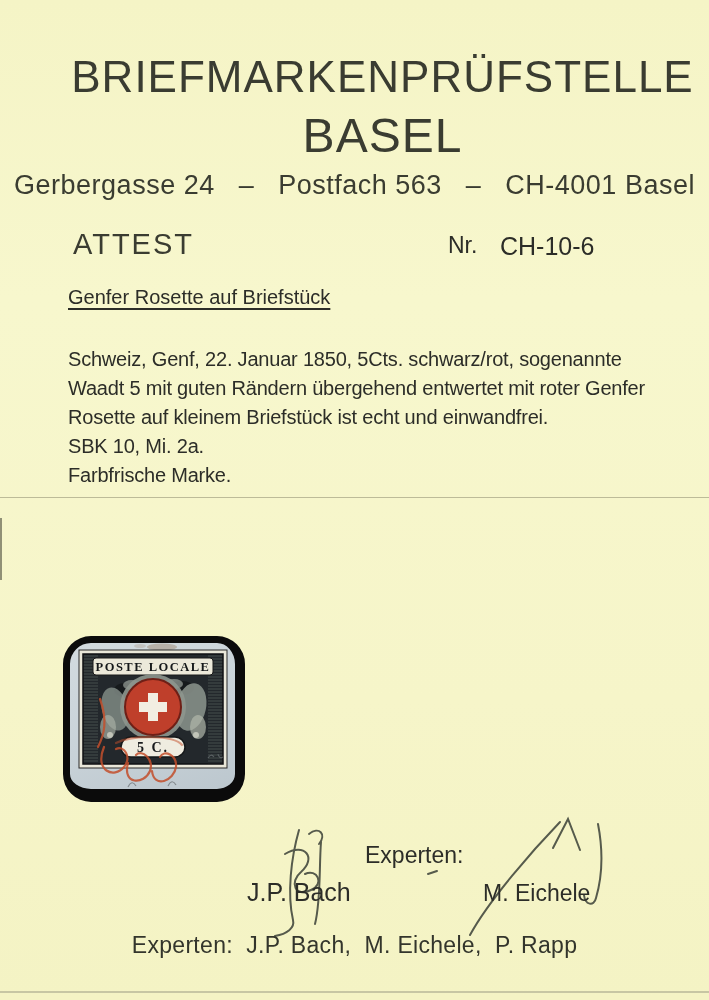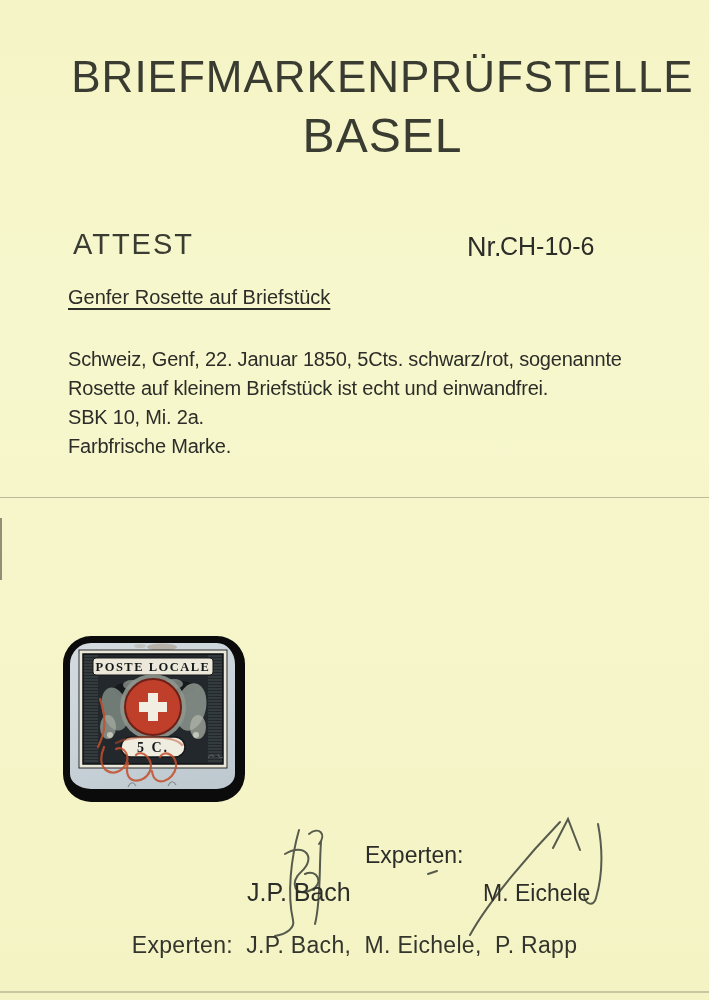--- a/index.html
+++ b/index.html
@@ -15,21 +15,21 @@
   .center{left:0;width:709px;text-align:center;}
   .pre{white-space:pre;}
   .org{
     font-family:Liberation Sans, sans-serif;
     font-weight:400;color:#3a3c31;letter-spacing:1px;padding-left:28px;
   }
   .org1{top:52px;font-size:44px;}
   .org2{top:108px;font-size:48px;}
   .address{top:170px;font-size:27px;color:#3a3c31;letter-spacing:.5px;}
   .attest-title{left:73px;top:228px;font-size:29px;letter-spacing:2px;color:#3a3c31;}
-  .nr-label{left:448px;top:232px;font-size:27px;margin-left:19px;}
+  .nr-label{left:448px;top:232px;font-size:23px;}
   .nr-value{left:500px;top:232px;font-size:25px;}
   .subject{
     left:68px;top:283px;font-size:20px;line-height:29px;width:560px;
   }
   .subject div{
     text-decoration:underline;
     text-decoration-thickness:2px;
     text-underline-offset:4px;
   }
   .body-text{left:68px;top:345px;font-size:20px;line-height:29px;width:580px;letter-spacing:-.2px;}
@@ -55,31 +55,33 @@
     font-family:"Liberation Sans", sans-serif;
   }
 </style>
 </head>
 <body>
 
 <div class="page">
 
   <div class="abs center org org1">BRIEFMARKENPRÜFSTELLE</div>
   <div class="abs center org org2">BASEL</div>
+  <div class="abs center address pre">Gerbergasse 24   –   Postfach 563   –   CH-4001 Basel</div>
 
   <div class="abs attest-title">ATTEST</div>
   <div class="abs nr-label">Nr.</div>
   <div class="abs nr-value">CH-10-6</div>
 
   <div class="abs subject">
     <div>Genfer Rosette auf Briefstück</div>
   </div>
 
   <div class="abs body-text">
     <div>Schweiz, Genf, 22. Januar 1850, 5Cts. schwarz/rot, sogenannte</div>
+    <div>Waadt 5 mit guten Rändern übergehend entwertet mit roter Genfer</div>
     <div>Rosette auf kleinem Briefstück ist echt und einwandfrei.</div>
     <div>SBK 10, Mi. 2a.</div>
     <div>Farbfrische Marke.</div>
   </div>
 
   <div class="abs fold"></div>
   <div class="abs edge-sliver"></div>
 
   <div class="abs photo">
     <svg width="165" height="146" viewBox="0 0 165 146">

